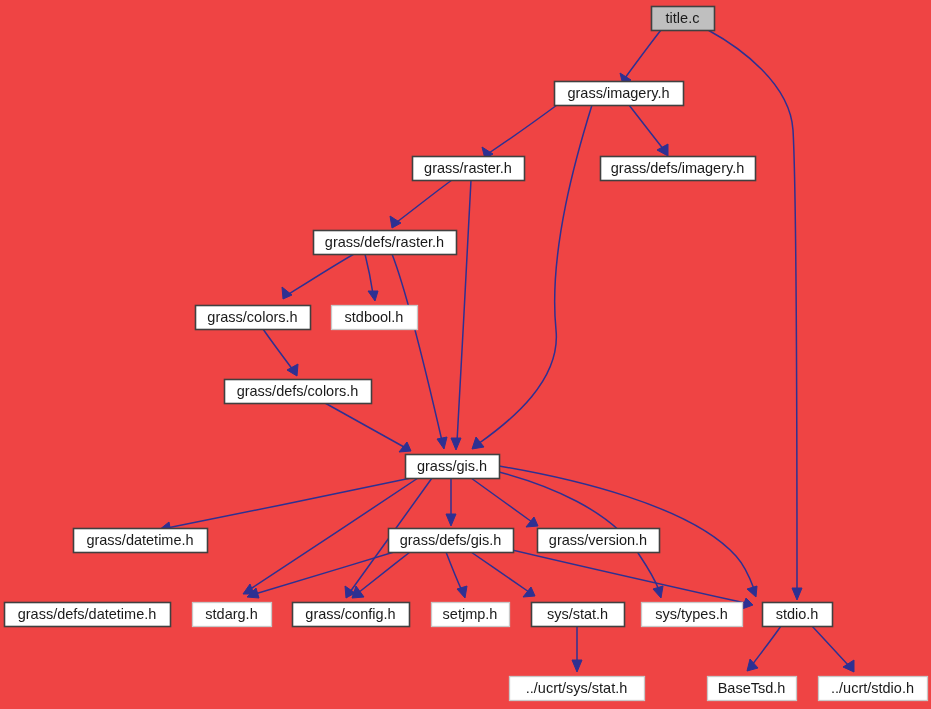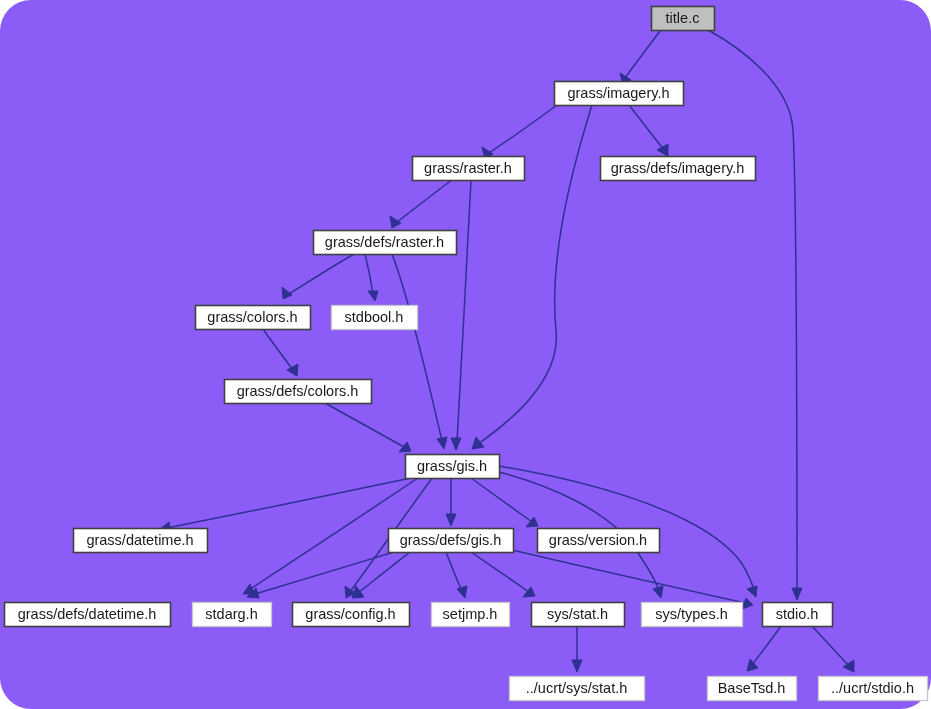--- a/index.html
+++ b/index.html
@@ -11,22 +11,21 @@
   body {
     width: 931px;
     height: 709px;
     overflow: hidden;
     font-family: "Liberation Sans", sans-serif;
   }
   #graph-root {
     position: relative;
     width: 931px;
     height: 709px;
-    background: #8b5cf6;
-    border-radius: 31px;
+    background: #ef4444;
   }
   svg#dep-graph {
     display: block;
     width: 931px;
     height: 709px;
   }
   .node-box {
     fill: #ffffff;
     stroke: #404040;
     stroke-width: 1.6px;

